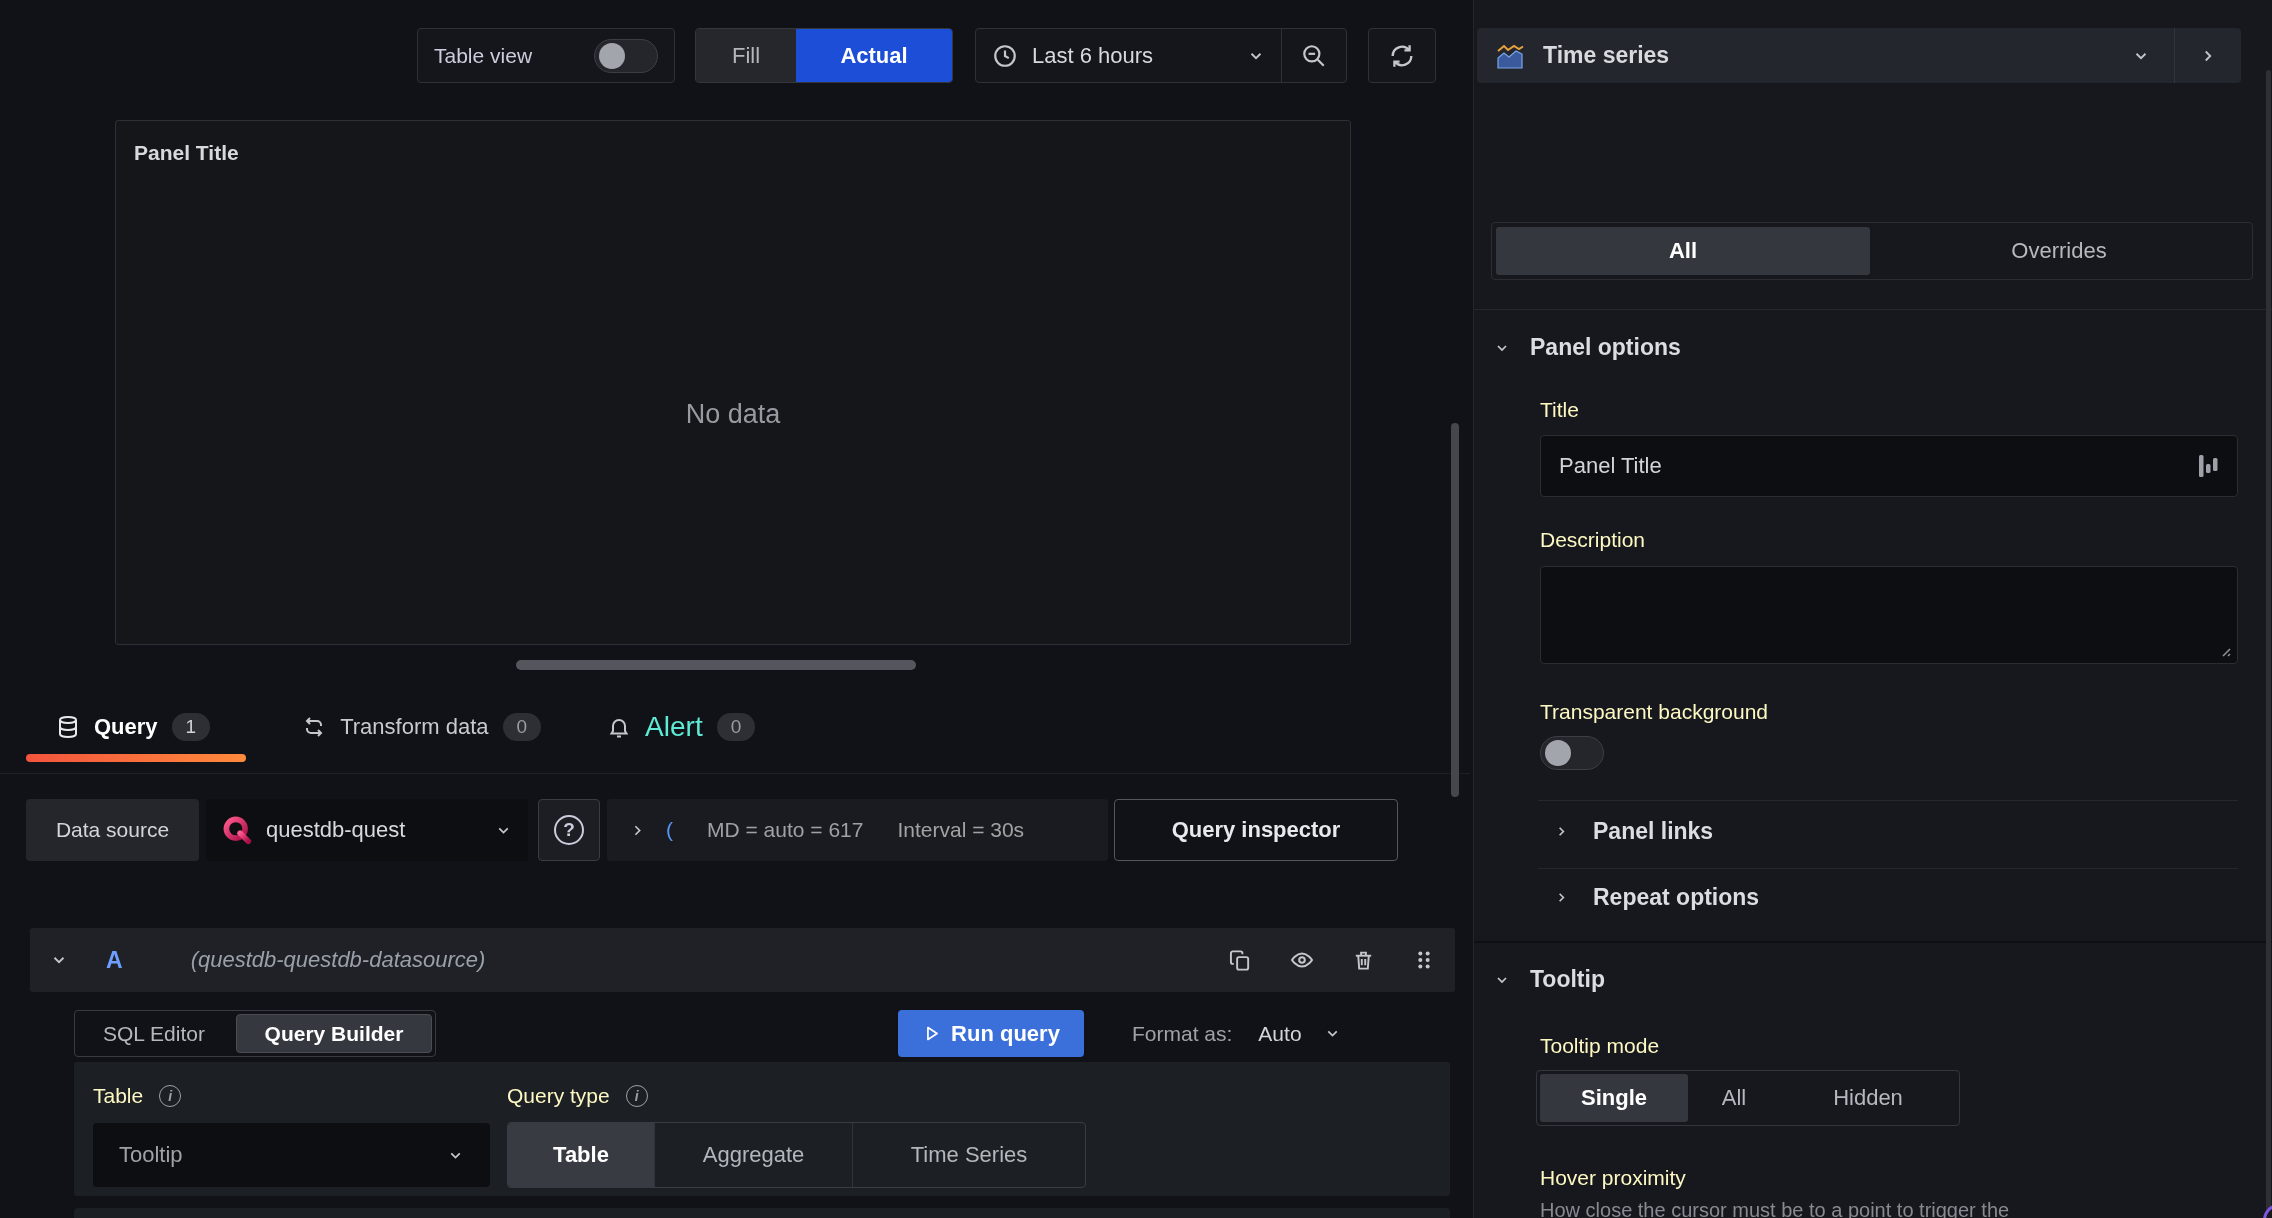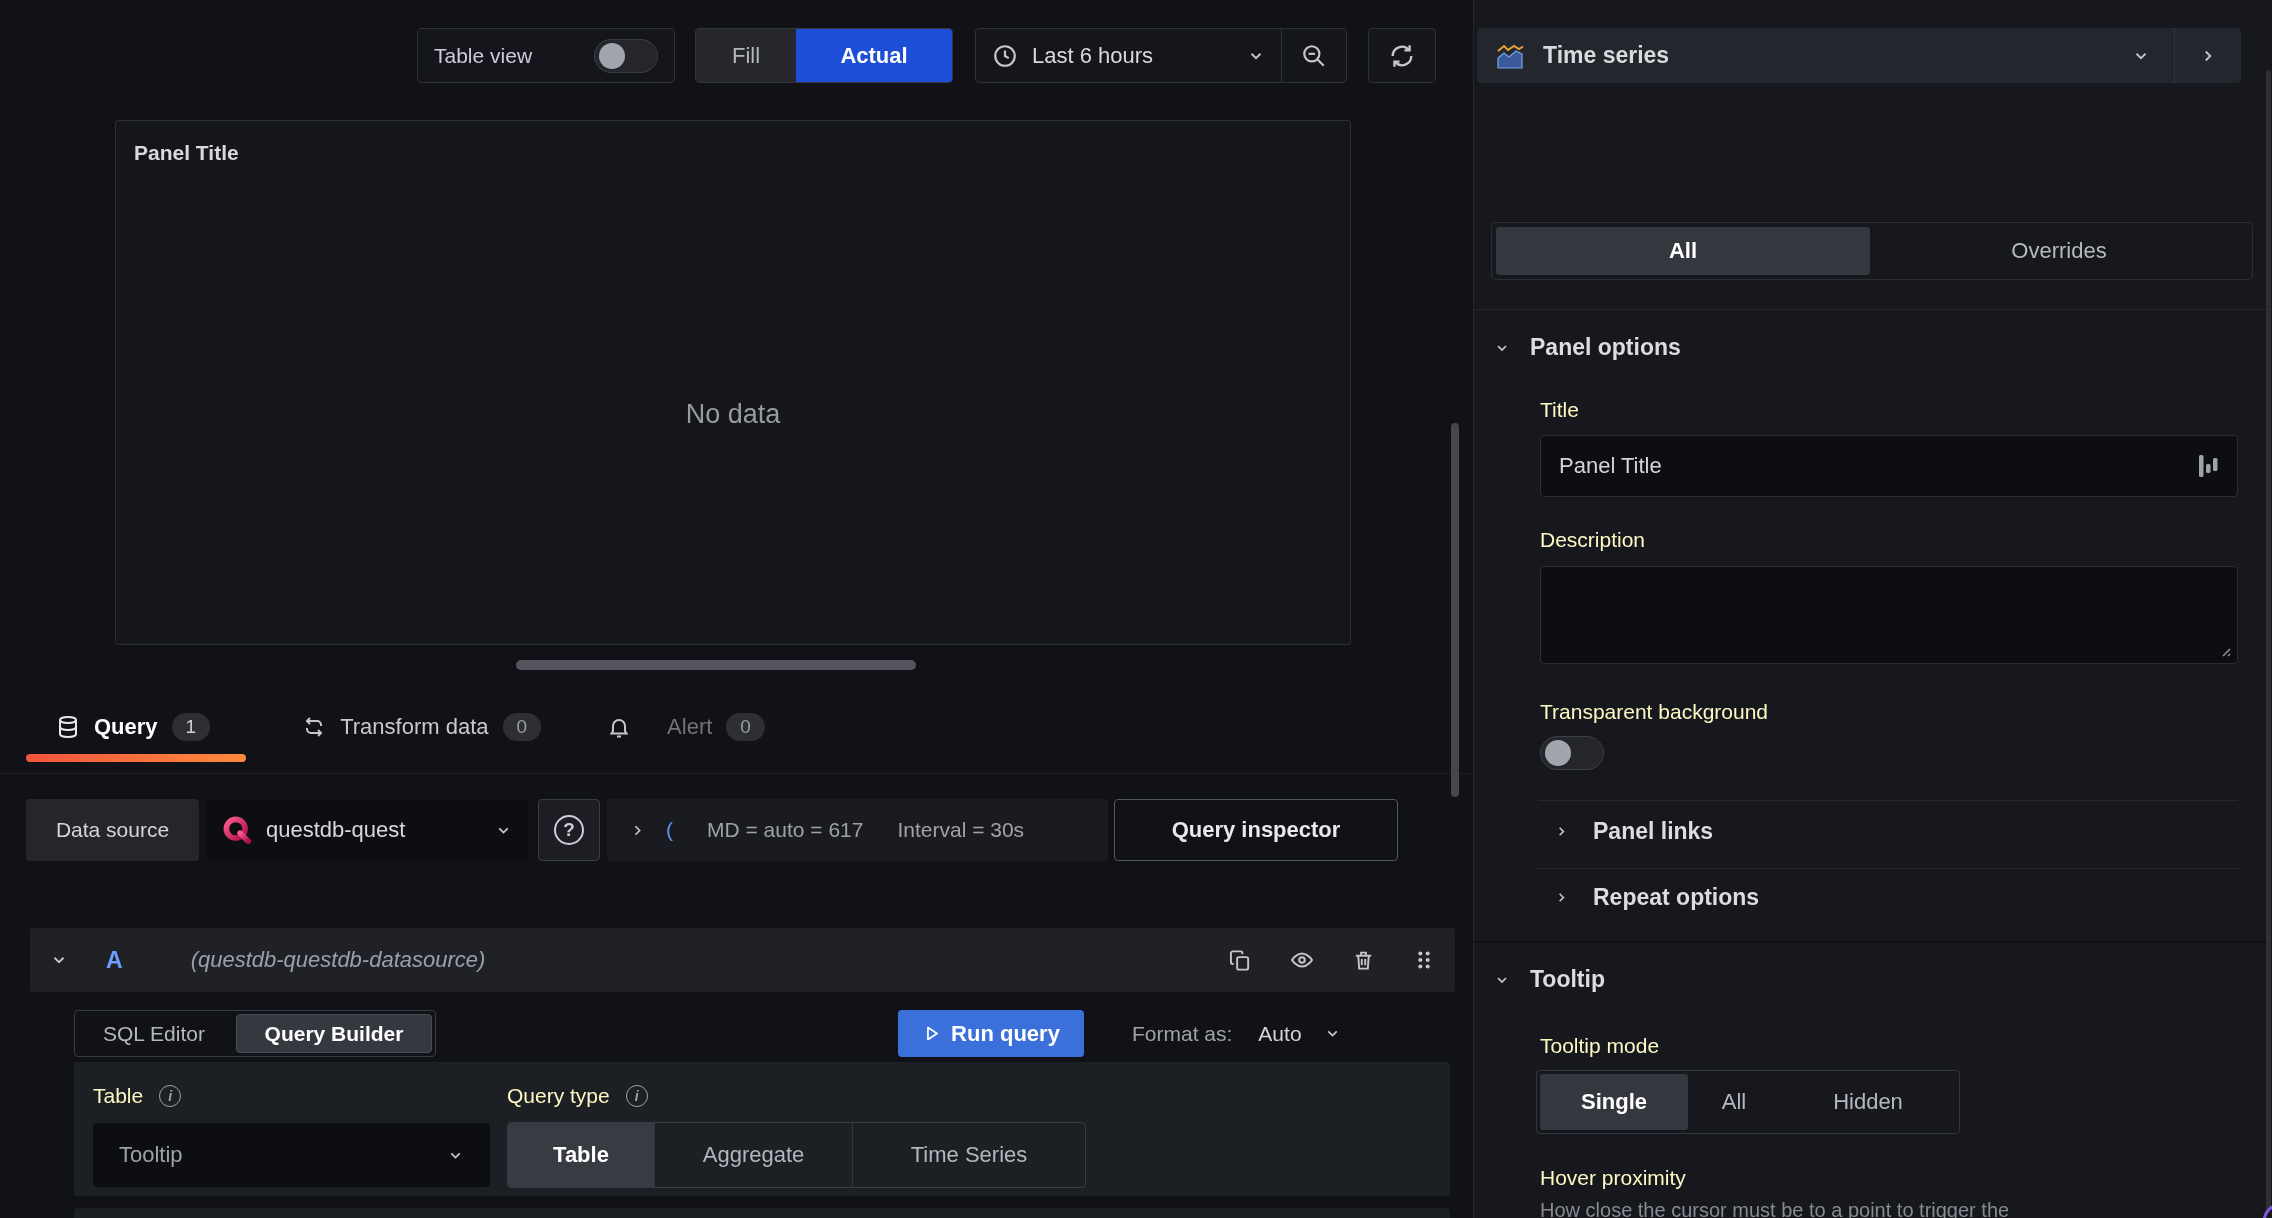--- a/index.html
+++ b/index.html
@@ -128,21 +128,21 @@
       <span style="font-size:22px;color:#c9cad0;">Transform data</span>
       <span class="pill-badge dim">0</span>
     </div>
     <div class="row" style="gap:14px;">
       <span class="icon">
         <svg width="24" height="24" viewBox="0 0 24 24" fill="none" stroke="currentColor" stroke-width="2">
             <path d="M6 16v-5a6 6 0 1 1 12 0v5l1.5 2.5h-15z"></path>
             <path d="M10 21.5h4"></path>
           </svg>
       </span>
-      <span style="font-size:22px;color:#737373;margin-left:22px;">Alert</span>
+      <span style="font-size:28px;color:#5eead4;">Alert</span>
       <span class="pill-badge dim">0</span>
     </div>
   </div>
   <div class="abs" style="left:0;top:773px;width:1470px;height:1px;background:#1e2025;"></div>
 
   <div class="abs" style="left:26px;top:799px;width:173px;height:62px;background:#24262c;border-radius:4px;display:flex;align-items:center;justify-content:center;font-size:21px;color:#d4d5db;">Data source</div>
 
   <div class="abs row" style="left:206px;top:799px;width:322px;height:62px;background:#0d0e12;border-radius:4px;padding:0 16px;gap:14px;">
     <span>
       <svg width="30" height="30" viewBox="0 0 24 24" fill="none">
@@ -376,21 +376,21 @@
       <span class="icon">
         <svg width="16" height="16" viewBox="0 0 24 24" fill="none" stroke="currentColor" stroke-width="2.6">
             <path d="M6 9l6 6 6-6"></path>
           </svg>
       </span>
       <span class="opt-header">Tooltip</span>
     </div>
 
     <div class="section-label" style="position:absolute;left:66px;top:1034px;">Tooltip mode</div>
 
-    <div style="position:absolute;left:62px;top:1070px;width:424px;height:64px;border:1px solid #34363d;border-radius:4px;padding:3px;display:flex;">
+    <div style="position:absolute;left:62px;top:1070px;width:424px;height:56px;border:1px solid #34363d;border-radius:4px;padding:3px;display:flex;">
       <div style="width:148px;background:#34373d;border-radius:3px;display:flex;align-items:center;justify-content:center;font-size:22px;font-weight:700;color:#fff;">Single</div>
       <div style="width:92px;display:flex;align-items:center;justify-content:center;font-size:22px;color:#b6b8bf;">All</div>
       <div style="flex:1;display:flex;align-items:center;justify-content:center;font-size:22px;color:#b6b8bf;">Hidden</div>
     </div>
 
     <div class="section-label" style="position:absolute;left:66px;top:1166px;">Hover proximity</div>
     <div style="position:absolute;left:66px;top:1199px;width:700px;font-size:20px;color:#878a91;white-space:nowrap;overflow:hidden;">How close the cursor must be to a point to trigger the</div>
 
     <div style="position:absolute;left:792px;top:70px;width:5px;height:1148px;border-radius:3px;background:#2e3036;"></div>
 

